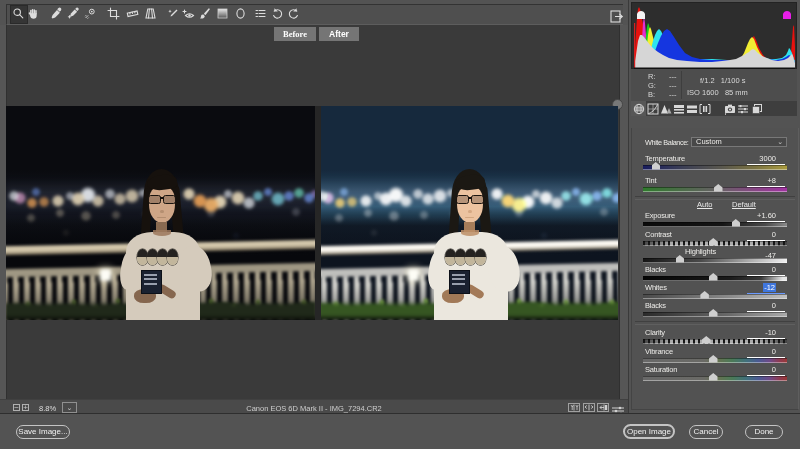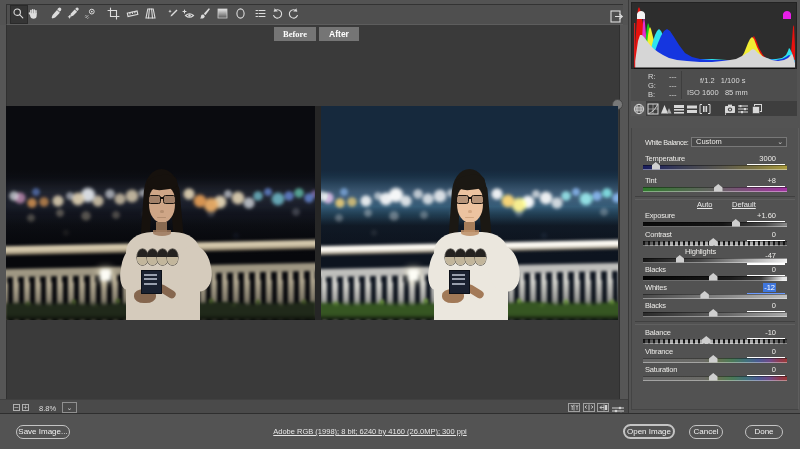--- a/index.html
+++ b/index.html
@@ -85,21 +85,21 @@
 .clipR{position:absolute;right:3px;top:3px;width:12px;height:10px;}
 #info{position:absolute;left:2px;top:69px;width:166px;height:32px;background:#4d4d4d;color:#d8d8d8;font-size:7.5px;}
 #info .divider{position:absolute;left:50px;top:2px;width:1px;height:28px;background:#3e3e3e;}
 #ptabs{position:absolute;left:2px;top:101px;width:166px;height:15px;background:#3e3e3e;}
 #ptabs .sel{position:absolute;left:0px;top:0;width:15px;height:15px;background:#575757;}
 .ptic{position:absolute;top:1.5px;width:13px;height:12px;display:flex;align-items:center;justify-content:center;}
 #basicbar{position:absolute;left:2px;top:116px;width:166px;height:12px;background:#4a4a4a;color:#e2e2e2;font-size:8px;text-align:center;line-height:12px;border-bottom:1px solid #3c3c3c;}
 #basicbar .menu{position:absolute;right:4px;top:3px;width:8px;height:6px;background:repeating-linear-gradient(to bottom,#bbb 0 1px,transparent 1px 2px);}
 #pcontent{position:absolute;left:2px;top:128px;width:168px;height:282px;background:#525252;border-left:1px solid #444;border-right:1px solid #5e5e5e;border-bottom:1px solid #444;box-sizing:border-box;}
 .plabel{position:absolute;left:13px;font-size:7.5px;letter-spacing:-0.2px;color:#ecebe8;}
-.pval{position:absolute;right:13px;width:29px;padding-right:9px;text-align:right;font-size:7.5px;color:#ecebe8;border-bottom:4px solid #ffffff;padding-bottom:1px;}
+.pval{position:absolute;right:13px;width:29px;padding-right:9px;text-align:right;font-size:7.5px;color:#ecebe8;border-bottom:1px solid #ffffff;padding-bottom:1px;}
 .track{position:absolute;left:11px;width:144px;height:3px;border-bottom:1px solid rgba(255,255,255,0.39);border-top:1px solid rgba(0,0,0,0.4);}
 .thumb{position:absolute;width:8.5px;height:7.5px;background:#cfcfcf;clip-path:polygon(50% 0,100% 45%,100% 100%,0 100%,0 45%);filter:drop-shadow(0 0 0.6px #000);}
 .sep{position:absolute;left:3px;width:160px;height:2px;border-top:1px solid #404040;border-bottom:1px solid #5f5f5f;}
 #wbdd{position:absolute;left:59px;top:9px;width:96px;height:10px;background:#484848;border:1px solid #787878;color:#ecebe8;font-size:7.5px;line-height:8.5px;padding-left:4px;box-sizing:border-box;}
 #wbdd .chev{position:absolute;right:3px;top:0px;font-size:7px;color:#ccc;}
 .linku{font-size:7.5px;color:#e8e8e8;text-decoration:underline;position:absolute;}
 
 .t_temp{background:linear-gradient(to right,#191d5e,#3c3f55 28%,#5a584e 55%,#7b7342 78%,#a89a3e);}
 .t_tint{background:linear-gradient(to right,#2f7a2c,#4f6b4c 30%,#6a5f68 55%,#8a4488 80%,#a233a2);}
 .t_expo{background:linear-gradient(to right,#0a0a0a,#141414 55%,#4a4a4a 85%,#8a8a8a);}
@@ -340,20 +340,21 @@
         <path d="M6,7.5 h7 M10.5,5 l2.8,2.5 -2.8,2.5" stroke="#dcdcdc" stroke-width="1.1" fill="none"></path>
       </svg>
     </div>
   </div>
 
 <div class="abs" id="status">
   <div class="sq" style="left:13px;">−</div>
   <div class="sq" style="left:22px;">+</div>
   <div id="zoomtxt">8.8%</div>
   <div id="zoomdd">⌄</div>
+  <div id="fname">Canon EOS 6D Mark II  -  IMG_7294.CR2</div>
     <div class="sbic" style="left:568px;">
       <svg width="10" height="7" viewBox="0 0 10 7" style="display:block;margin:0.5px auto;">
         <path d="M2,1 l1.2,2 v3 M4.4,1 l-1.2,2 M5,0.5 v6 M6.8,1 l1.2,2 v3 M9.2,1 l-1.2,2" stroke="#d0d0d0" stroke-width="0.8" fill="none"></path>
       </svg>
     </div>
     <div class="sbic" style="left:583px;">
       <svg width="10" height="7" viewBox="0 0 10 7" style="display:block;margin:0.5px auto;">
         <path d="M5,0.5 v6 M2.8,1.5 L1,3 l1.8,1.5 M7.2,1.5 L9,3 7.2,4.5" stroke="#d0d0d0" stroke-width="0.9" fill="none"></path>
       </svg>
     </div>
@@ -366,21 +367,20 @@
     <div style="position:absolute;left:611.5px;top:2px;width:12px;height:10px;"><svg width="12" height="10" viewBox="0 0 12 10">
         <path d="M0,2 h12 M0,5 h12 M0,8 h12" stroke="#d0d0d0" stroke-width="1"></path>
         <circle cx="8" cy="2" r="1.3" fill="#d0d0d0"></circle>
         <circle cx="4" cy="5" r="1.3" fill="#d0d0d0"></circle>
         <circle cx="9" cy="8" r="1.3" fill="#d0d0d0"></circle>
       </svg></div>
 </div>
 
 <div class="abs" id="bottom">
   <div class="btn" id="savebtn">Save Image...</div>
-  <div id="link">Adobe RGB (1998); 8 bit; 6240 by 4160 (26.0MP); 300 ppi</div>
   <div class="btn" id="openbtn">Open Image</div>
   <div class="btn" id="cancelbtn">Cancel</div>
   <div class="btn" id="donebtn">Done</div>
 </div>
 
 <div class="abs" id="panel">
   <div id="hist">
       <svg width="164" height="66" viewBox="0 0 164 66" style="position:absolute;left:0;top:0;">
         <path d="M2,66 L2,64 L3,46 L4,30 L5,14 L6,6 L7,4 L8,6 L9,10 L10,16 L12,26 L14,36 L17,46 L20,52 L24,57 L30,60 L40,61 L55,62 L75,62 L95,61 L103,59 L108,56 L112,51 L115,46 L118,40 L120,35 L122,33 L124,37 L127,45 L131,52 L136,57 L143,59 L150,59 L155,58 L158,56 L159,50 L160,38 L161,24 L162,22 L163,44 L163,66 Z" fill="#e8110e"></path>
         <path d="M2,66 L2,66 L7,62 L9,50 L10,36 L11,20 L12,13 L13,20 L14,32 L16,45 L18,54 L22,60 L28,63 L40,64 L60,64 L90,63 L100,62 L105,60 L108,57 L110,54 L112,52 L114,54 L117,58 L122,61 L130,63 L145,63 L152,62 L155,60 L157,58 L159,56 L161,58 L163,63 L163,66 Z" fill="#e22fd0"></path>
@@ -508,21 +508,21 @@
     <div class="track t_shad" style="top:148px;"></div>
     <div class="thumb" style="left:77.0px;top:145px;"></div>
     <div class="plabel" style="top:155px;">Whites</div>
     <div class="pval" style="top:155px;border-bottom-color:#6a9aff;"><span style="background:#3f76dd;color:#fff;padding:0 1px;">-12</span></div>
     <div class="track t_whit" style="top:166px;"></div>
     <div class="thumb" style="left:68.4px;top:163px;"></div>
     <div class="plabel" style="top:173px;">Blacks</div>
     <div class="pval" style="top:173px;">0</div>
     <div class="track t_blak" style="top:184px;"></div>
     <div class="thumb" style="left:77.0px;top:181px;"></div>
-    <div class="plabel" style="top:200px;">Balance</div>
+    <div class="plabel" style="top:200px;">Clarity</div>
     <div class="pval" style="top:200px;">-10</div>
     <div class="track t_dash" style="top:211px;"></div>
     <div class="thumb" style="left:70.0px;top:208px;"></div>
     <div class="plabel" style="top:219px;">Vibrance</div>
     <div class="pval" style="top:219px;">0</div>
     <div class="track t_vib" style="top:230px;"></div>
     <div class="thumb" style="left:77.0px;top:227px;"></div>
     <div class="plabel" style="top:237px;">Saturation</div>
     <div class="pval" style="top:237px;">0</div>
     <div class="track t_vib" style="top:248px;"></div>

